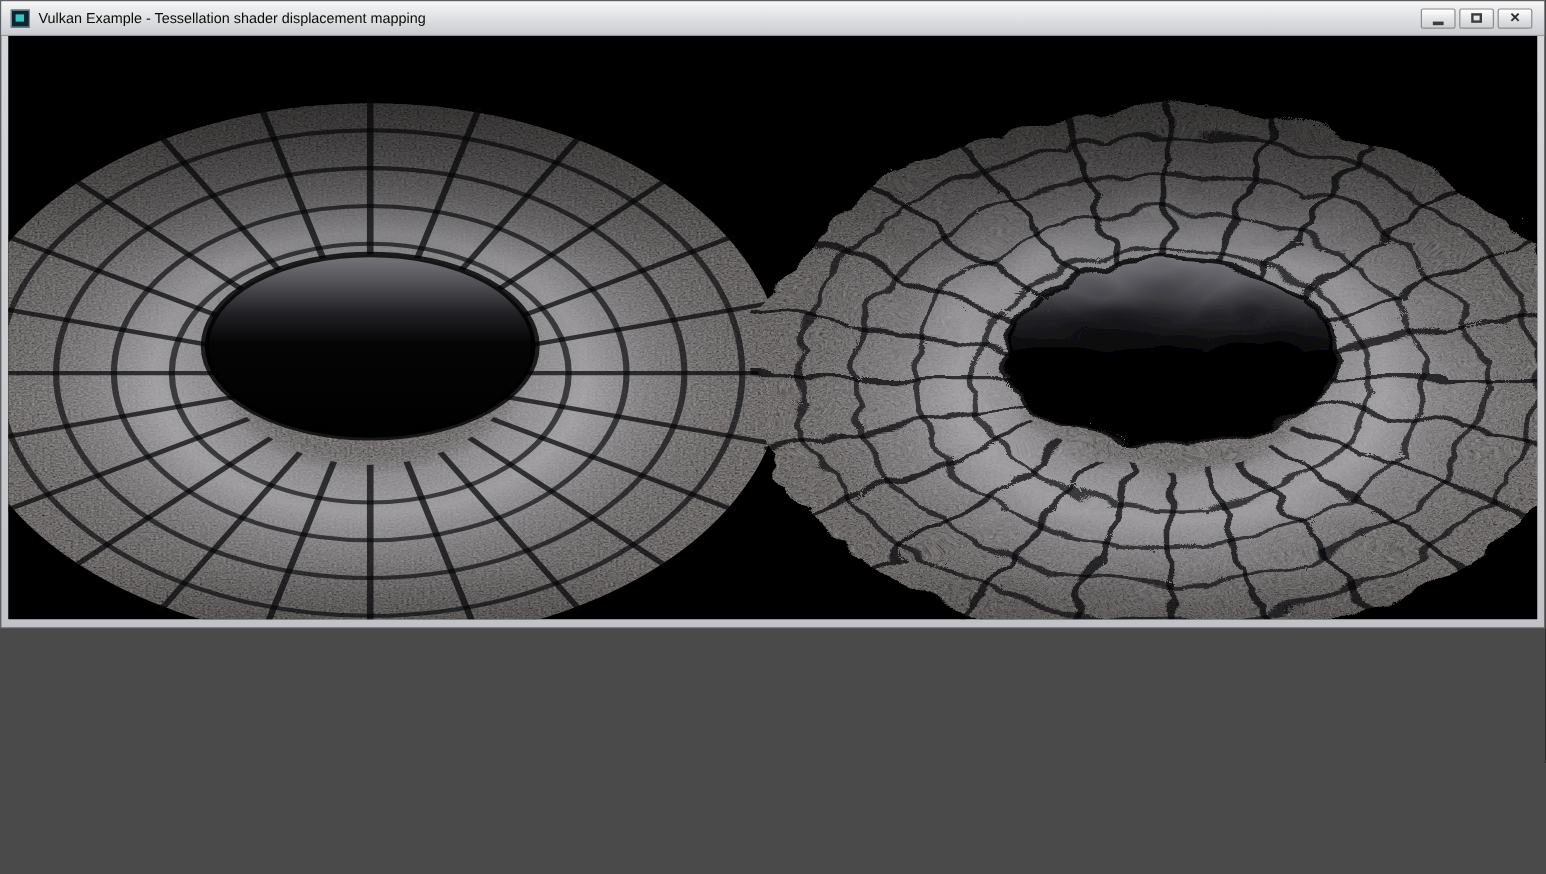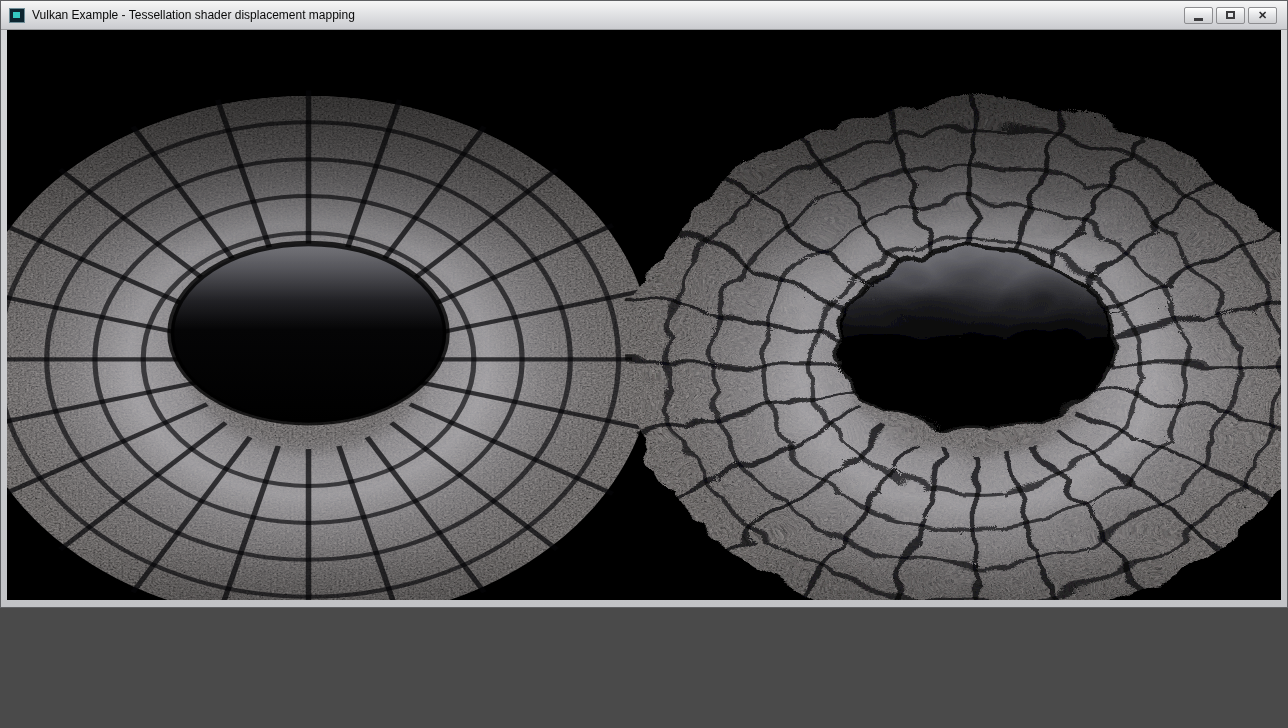--- a/index.html
+++ b/index.html
@@ -1,19 +1,19 @@
 <!DOCTYPE html>
 <html><head>
 <meta charset="utf-8">
 <style>
   html,body{margin:0;padding:0;background:#4a4a4a;}
   *{box-sizing:border-box;}
   .window{
     position:relative;
-    width:1288px;height:608px;
+    width:1288px;height:524px;
     background:linear-gradient(#d7d8da,#c2c3c6);
     border:1px solid #5f6063;
     font-family:"Liberation Sans", sans-serif;
     overflow:hidden;
   }
   .titlebar{
     position:absolute;top:0;left:0;right:0;height:29px;
     background:linear-gradient(#f6f6f6,#e2e3e5 45%,#cbccd0);
     border-bottom:1px solid #9a9b9e;
     display:flex;align-items:center;gap:7px;

